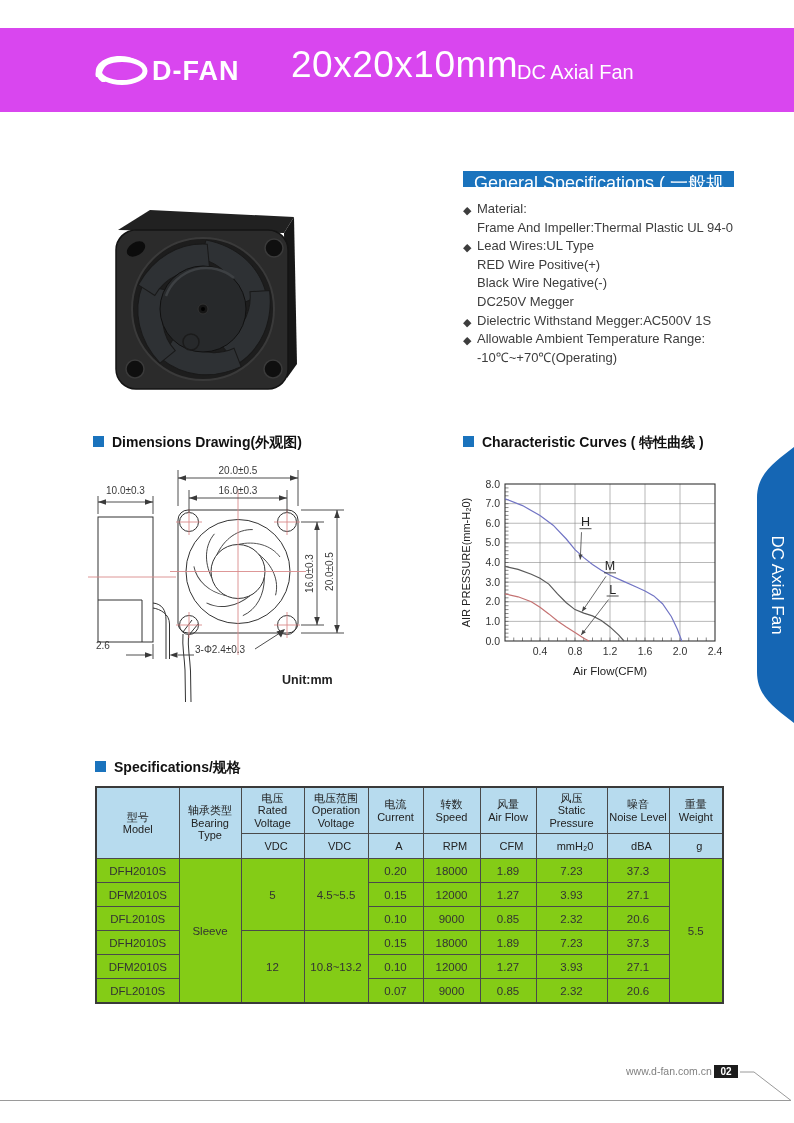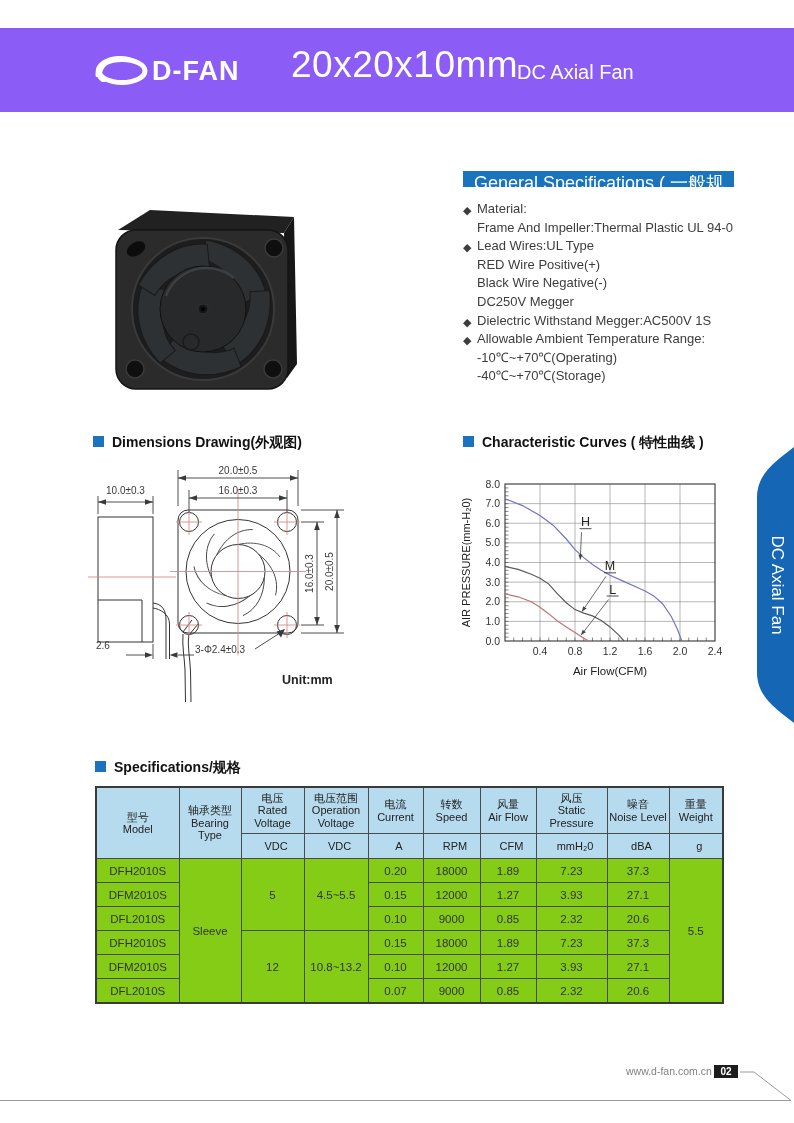--- a/index.html
+++ b/index.html
@@ -1,19 +1,19 @@
 <!DOCTYPE html>
 <html><head>
 <meta charset="utf-8">
 <style>
   html,body{margin:0;padding:0;background:#e8e8e8;}
   .page{position:relative;width:794px;height:1123px;background:#ffffff;margin:0 auto;
         font-family:"Liberation Sans",sans-serif;overflow:hidden;}
   
-  .topbar{position:absolute;left:0;top:28px;width:794px;height:84px;background:#8b5cf6;}
+  .topbar{position:absolute;left:0;top:28px;width:794px;height:84px;background:#d946ef;}
   .logo{position:absolute;left:92px;top:27px;display:flex;align-items:center;}
   .brand{color:#fff;font-size:27px;font-weight:bold;letter-spacing:1px;margin-left:4px;}
   .size-title{position:absolute;left:291px;top:16px;color:#fff;font-size:37px;letter-spacing:.5px;}
   .subtitle{position:absolute;left:517px;top:33px;color:#fff;font-size:20px;}
   
   .model-number{position:absolute;left:152px;top:128px;font-size:44px;color:#333;letter-spacing:2px;}
   .fan-photo{position:absolute;left:114px;top:206px;width:185px;height:185px;}
   
   .gs-header{position:absolute;left:463px;top:171px;width:260px;height:16px;background:#1a73bd;
              color:#fff;font-size:18px;line-height:24px;padding-left:11px;}
@@ -90,21 +90,20 @@
   <div class="gs-list" id="gs-list">
       <div class="gs-item b">Material:</div>
       <div class="gs-item">Frame And Impeller:Thermal Plastic UL 94-0</div>
       <div class="gs-item b">Lead Wires:UL Type</div>
       <div class="gs-item">RED Wire Positive(+)</div>
       <div class="gs-item">Black Wire Negative(-)</div>
       <div class="gs-item">DC250V Megger</div>
       <div class="gs-item b">Dielectric Withstand Megger:AC500V 1S</div>
       <div class="gs-item b">Allowable Ambient Temperature Range:</div>
       <div class="gs-item">-10℃~+70℃(Operating)</div>
-      <div class="gs-item">-40℃~+70℃(Storage)</div>
     </div>
 
   <div class="section-heading h-dim">
     <span class="sq"></span><span>Dimensions Drawing(外观图)</span>
   </div>
   <div class="section-heading h-cur">
     <span class="sq"></span><span>Characteristic Curves ( 特性曲线 )</span>
   </div>
   <div class="section-heading h-spec">
     <span class="sq"></span><span>Specifications/规格</span>

